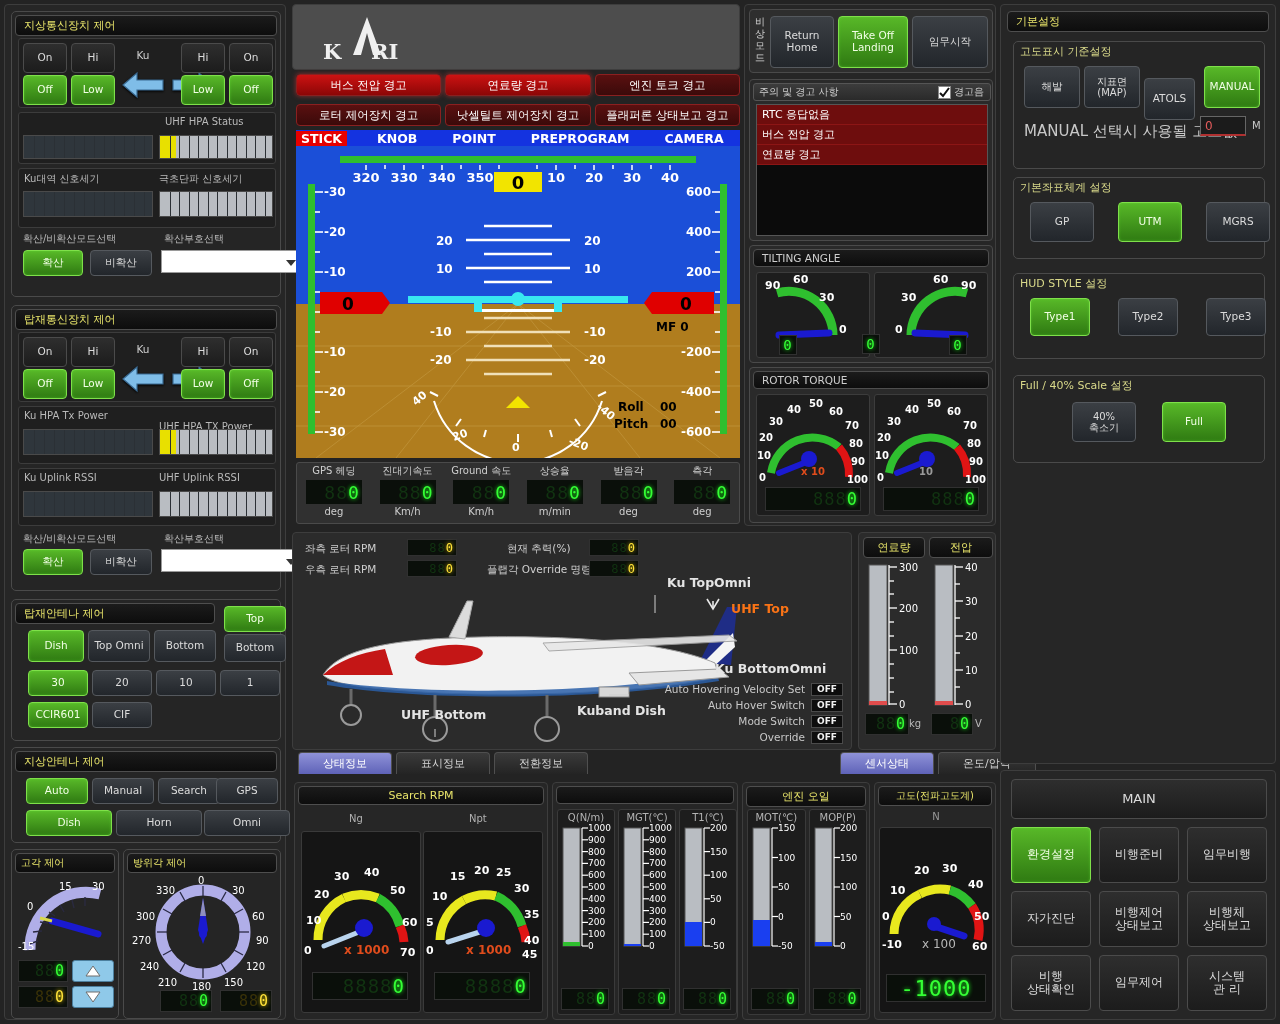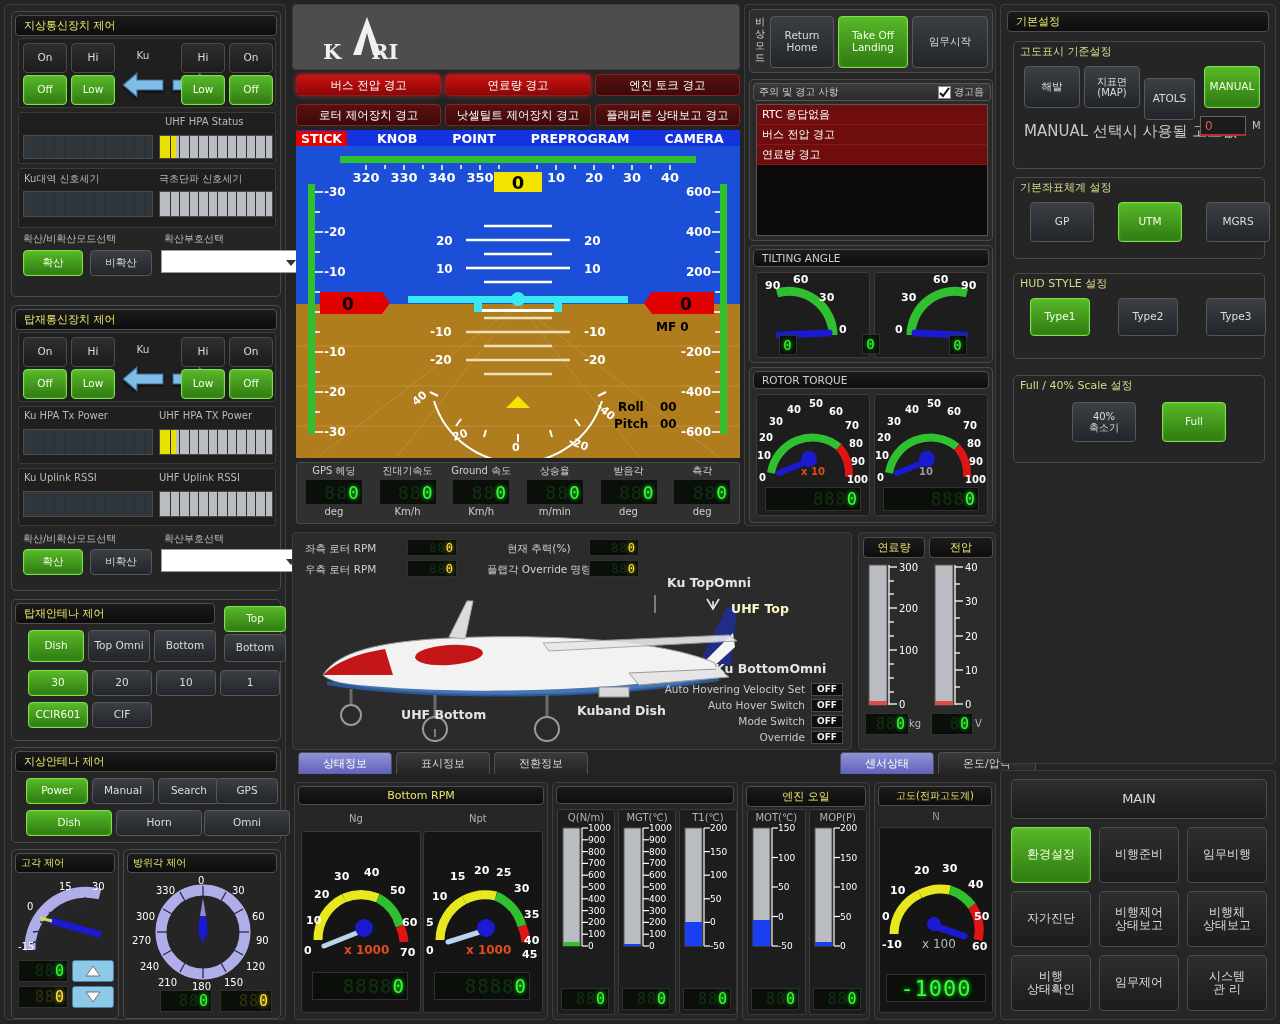--- a/index.html
+++ b/index.html
@@ -187,21 +187,21 @@
             </svg>
         </div>
         <div class="btn dark" style="position:absolute;left:162px;top:4px;width:44px;height:30px;">Hi</div>
         <div class="btn dark" style="position:absolute;left:210px;top:4px;width:44px;height:30px;">On</div>
         <div class="btn on" style="position:absolute;left:162px;top:36px;width:44px;height:30px;">Low</div>
         <div class="btn on" style="position:absolute;left:210px;top:36px;width:44px;height:30px;">Off</div>
       </div>
 
       <div style="position:absolute;left:6px;top:100px;width:258px;height:58px;background:#1f1f1f;border:1px solid #3c3c3c;border-radius:3px;">
         <div class="lbl" style="position:absolute;left:5px;top:3px;">Ku HPA Tx Power</div>
-        <div class="lbl" style="position:absolute;left:140px;top:3px;">UHF HPA TX Power</div>
+        <div class="lbl" style="position:absolute;left:140px;top:14px;">UHF HPA TX Power</div>
         <div class="bar" style="position:absolute;left:4px;top:22px;width:130px;height:26px;background:#2f363c;">
             <span class="tick" style="left:10px"></span>
             <span class="tick" style="left:20px"></span>
             <span class="tick" style="left:30px"></span>
             <span class="tick" style="left:40px"></span>
             <span class="tick" style="left:50px"></span>
             <span class="tick" style="left:60px"></span>
             <span class="tick" style="left:70px"></span>
             <span class="tick" style="left:80px"></span>
             <span class="tick" style="left:90px"></span>
@@ -283,21 +283,21 @@
       <div class="btn on" style="position:absolute;left:16px;top:70px;width:60px;height:26px;">30</div>
       <div class="btn" style="position:absolute;left:80px;top:70px;width:60px;height:26px;">20</div>
       <div class="btn" style="position:absolute;left:144px;top:70px;width:60px;height:26px;">10</div>
       <div class="btn" style="position:absolute;left:208px;top:70px;width:60px;height:26px;">1</div>
       <div class="btn on" style="position:absolute;left:16px;top:102px;width:60px;height:26px;">CCIR601</div>
       <div class="btn" style="position:absolute;left:80px;top:102px;width:60px;height:26px;">CIF</div>
     </div>
 
     <div class="grp" style="position:absolute;left:6px;top:742px;width:270px;height:96px;">
       <div class="hdr">지상안테나 제어</div>
-      <div class="btn on" style="position:absolute;left:14px;top:30px;width:62px;height:26px;">Power</div>
+      <div class="btn on" style="position:absolute;left:14px;top:30px;width:62px;height:26px;">Auto</div>
       <div class="btn" style="position:absolute;left:80px;top:30px;width:62px;height:26px;">Manual</div>
       <div class="btn" style="position:absolute;left:146px;top:30px;width:62px;height:26px;">Search</div>
       <div class="btn" style="position:absolute;left:204px;top:30px;width:62px;height:26px;">GPS</div>
       <div class="btn on" style="position:absolute;left:14px;top:62px;width:86px;height:26px;">Dish</div>
       <div class="btn" style="position:absolute;left:104px;top:62px;width:86px;height:26px;">Horn</div>
       <div class="btn" style="position:absolute;left:192px;top:62px;width:86px;height:26px;">Omni</div>
     </div>
 
     <div class="grp" style="position:absolute;left:6px;top:844px;width:108px;height:170px;">
       <div class="hdr" style="font-size:10px;padding:2px 5px;">고각 제어</div>
@@ -686,21 +686,21 @@
       <rect x="300" y="110" width="30" height="10" fill="#d8d8d8" stroke="#8a8a8a"></rect>
 
       <g stroke="#cfcfcf" stroke-width="1">
         <line x1="356" y1="18" x2="356" y2="36"></line>
         <line x1="310" y1="118" x2="330" y2="118"></line>
         <line x1="136" y1="152" x2="136" y2="160"></line>
       </g>
     </svg>
 
     <div class="lblk" style="position:absolute;left:374px;top:42px;font-size:12.5px;font-weight:bold;color:#e4e4e4;">Ku TopOmni</div>
-    <div class="lblk" style="position:absolute;left:438px;top:68px;font-size:12.5px;font-weight:bold;color:#fef9c3;">UHF Top</div>
+    <div class="lblk" style="position:absolute;left:438px;top:68px;font-size:12.5px;font-weight:bold;color:#f97316;">UHF Top</div>
     <div class="lblk" style="position:absolute;left:422px;top:128px;font-size:12.5px;font-weight:bold;color:#e4e4e4;">Ku BottomOmni</div>
     <div class="lblk" style="position:absolute;left:108px;top:174px;font-size:12.5px;font-weight:bold;color:#e4e4e4;">UHF Bottom</div>
     <div class="lblk" style="position:absolute;left:284px;top:170px;font-size:12.5px;font-weight:bold;color:#e4e4e4;">Kuband Dish</div>
 
     <div style="position:absolute;left:352px;top:148px;width:198px;" id="acSwitches">
         <div style="display:flex;align-items:center;justify-content:flex-end;height:16px;">
           <span class="lbl" style="color:#c8c8c8;font-size:10.5px;">Auto Hovering Velocity Set</span>
           <span style="margin-left:6px;width:32px;height:13px;background:#0d0d0d;border:1px solid #4a4a4a;color:#f0f0f0;font-size:9px;font-weight:bold;display:flex;align-items:center;justify-content:center;">OFF</span>
         </div>
         <div style="display:flex;align-items:center;justify-content:flex-end;height:16px;">
@@ -788,21 +788,21 @@
       <div class="tab act">상태정보</div>
       <div class="tab">표시정보</div>
       <div class="tab">전환정보</div>
     </div>
   <div style="position:absolute;left:840px;top:752px;display:flex;gap:4px;" id="tabsRight">
       <div class="tab act">센서상태</div>
       <div class="tab">온도/압력</div>
     </div>
 
   <div class="panel" style="position:absolute;left:294px;top:782px;width:254px;height:238px;background:#262626;">
-    <div class="hdr" style="text-align:center;">Bottom RPM</div>
+    <div class="hdr" style="text-align:center;">Search RPM</div>
     <div class="lbl" style="position:absolute;left:54px;top:30px;color:#b0b0b0;">Ng</div>
     <div class="lbl" style="position:absolute;left:174px;top:30px;color:#b0b0b0;">Npt</div>
     <div style="position:absolute;left:6px;top:48px;width:120px;height:182px;background:#151515;border:1px solid #3a3a3a;border-radius:3px;">
       <svg width="118" height="136" viewBox="0 0 118 136">
         <g stroke-width="9" fill="none">
           <path d="M 16 108 A 46 46 0 0 1 42 66" stroke="#e8e81e"></path>
           <path d="M 42 66 A 46 46 0 0 1 76 66" stroke="#e8e81e"></path>
           <path d="M 76 66 A 46 46 0 0 1 98 94" stroke="#2fbf2f"></path>
           <path d="M 98 94 A 46 46 0 0 1 102 110" stroke="#e01414"></path>
         </g>

